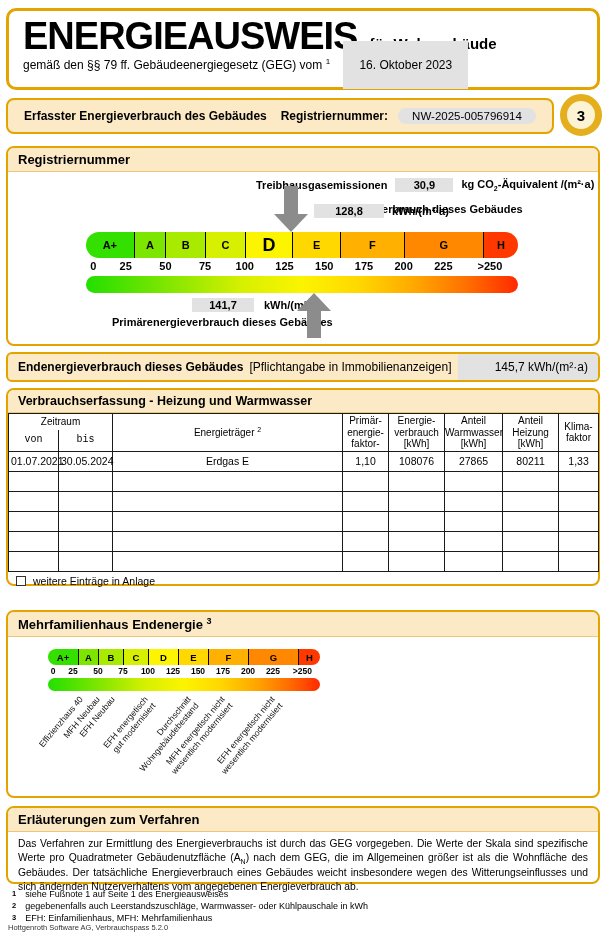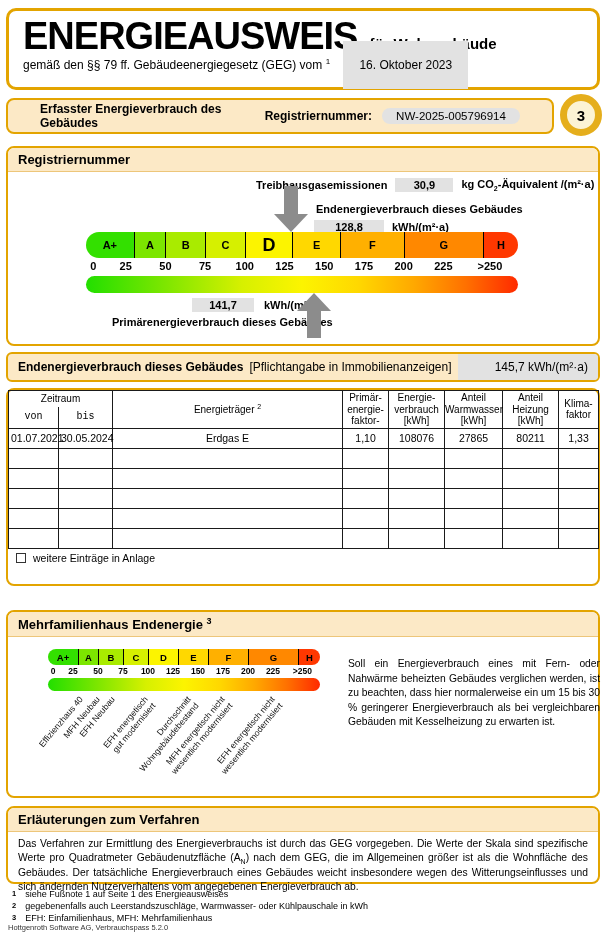--- a/index.html
+++ b/index.html
@@ -19,39 +19,39 @@
   #title-panel { top:8px; height:82px; border-width:3px; border-radius:10px; padding:6px 14px 0; }
   .title-line { display:flex; align-items:baseline; gap:12px; }
   .big-title { font-size:38px; font-weight:bold; letter-spacing:-1px; line-height:1.05; }
   .title-suffix { font-size:15px; font-weight:bold; }
   .law-line { font-size:12px; margin-top:0px; }
   .law-line sup { font-size:8px; }
   .date-box { background:#e2e2e2; padding:17px 16px; font-size:12px; margin-left:10px; }
 
   
   #reg-bar { top:98px; height:36px; width:548px; background:#fce9c6;
-             display:flex; align-items:center; padding:0 32px; gap:8px; }
+             display:flex; align-items:center; padding:0 16px; gap:8px; }
   .reg-label { font-weight:bold; font-size:12px; }
   .reg-right { margin-left:auto; display:flex; align-items:center; gap:10px; }
   .reg-num-label { font-weight:bold; font-size:12px; }
   .reg-num-box { padding:2px 10px; font-size:11.5px; min-width:138px;border-radius:8px; }
   #page-badge { position:absolute; left:560px; top:94px; width:42px; height:42px;
                 border:7px solid #e5ae1c; border-radius:50%; background:#fcf3d4;
                 display:flex; align-items:center; justify-content:center;
                 font-weight:bold; font-size:15px; }
 
   
   #energy-panel { top:146px; height:200px; }
   #energy-body { position:relative; height:168px; }
   .ghg-line { position:absolute; top:6px; left:248px; font-size:11px; font-weight:bold;
               display:flex; align-items:center; gap:8px; white-space:nowrap; }
   .ghg-box { width:58px; padding:1px 0; font-weight:bold; }
   .ghg-line sub { font-size:7px; }
   .final-label { position:absolute; top:31px; left:308px; font-size:11px; font-weight:bold; }
-  .final-line { position:absolute; top:48px; left:306px; font-size:11px; font-weight:bold;
+  .final-line { position:absolute; top:32px; left:306px; font-size:11px; font-weight:bold;
                 display:flex; align-items:center; gap:8px; }
   .final-box { width:70px; padding:1px 0; font-weight:bold; }
   .arrow { position:absolute; width:34px; }
   #down-arrow { left:266px; top:14px; }
   #down-arrow .shaft { width:14px; height:28px; background:#8c8c8c; margin:0 auto; }
   #down-arrow .head { width:0; height:0; border-left:17px solid transparent;
                       border-right:17px solid transparent; border-top:18px solid #8c8c8c; }
   #up-arrow { left:289px; top:121px; }
   #up-arrow .head { width:0; height:0; border-left:17px solid transparent;
                     border-right:17px solid transparent; border-bottom:18px solid #8c8c8c; }
@@ -217,20 +217,21 @@
   </div>
 </div>
 
 <div class="panel" id="final-bar">
   <span class="fb-label">Endenergieverbrauch dieses Gebäudes</span>
   <span class="fb-note">[Pflichtangabe in Immobilienanzeigen]</span>
   <span class="fb-value">145,7 kWh/(m²·a)</span>
 </div>
 
 <div class="panel" id="consumption-panel">
+  <div class="strip">Verbrauchserfassung - Heizung und Warmwasser</div>
   <table>
     <colgroup>
       <col style="width:50px">
         <col style="width:54px">
         <col style="width:230px">
         <col style="width:46px">
       <col style="width:56px">
         <col style="width:58px">
         <col style="width:56px">
         <col style="width:40px">
@@ -363,21 +364,20 @@
 gut modernisiert</div>
         <div class="marker" style="left:8px">Durchschnitt
 Wohngebäudebestand</div>
         <div class="marker" style="left:42px">MFH energetisch nicht
 wesentlich modernisiert</div>
         <div class="marker" style="left:92px">EFH energetisch nicht
 wesentlich modernisiert</div>
       </div>
     </div>
     <div class="cmp-text">
-      <p>Soll ein Energieverbrauch eines mit Fern- oder Nahwärme beheizten Gebäudes verglichen werden, ist zu beachten, dass hier normalerweise ein um 15 bis 30 % geringerer Energieverbrauch als bei vergleichbaren Gebäuden mit Kesselheizung zu erwarten ist.</p>
     </div>
   </div>
 </div>
 
 <div class="panel" id="explanation-panel">
   <div class="strip">Erläuterungen zum Verfahren</div>
   <div class="exp-text">
     <span>Das Verfahren zur Ermittlung des Energieverbrauchs ist durch das GEG vorgegeben. Die Werte der Skala sind spezifische Werte pro Quadratmeter Gebäudenutzfläche (A</span><sub>N</sub><span>) nach dem GEG, die im Allgemeinen größer ist als die Wohnfläche des Gebäudes. Der tatsächliche Energieverbrauch eines Gebäudes weicht insbesondere wegen des Witterungseinflusses und sich ändernden Nutzerverhaltens vom angegebenen Energieverbrauch ab.</span>
   </div>
 </div>

